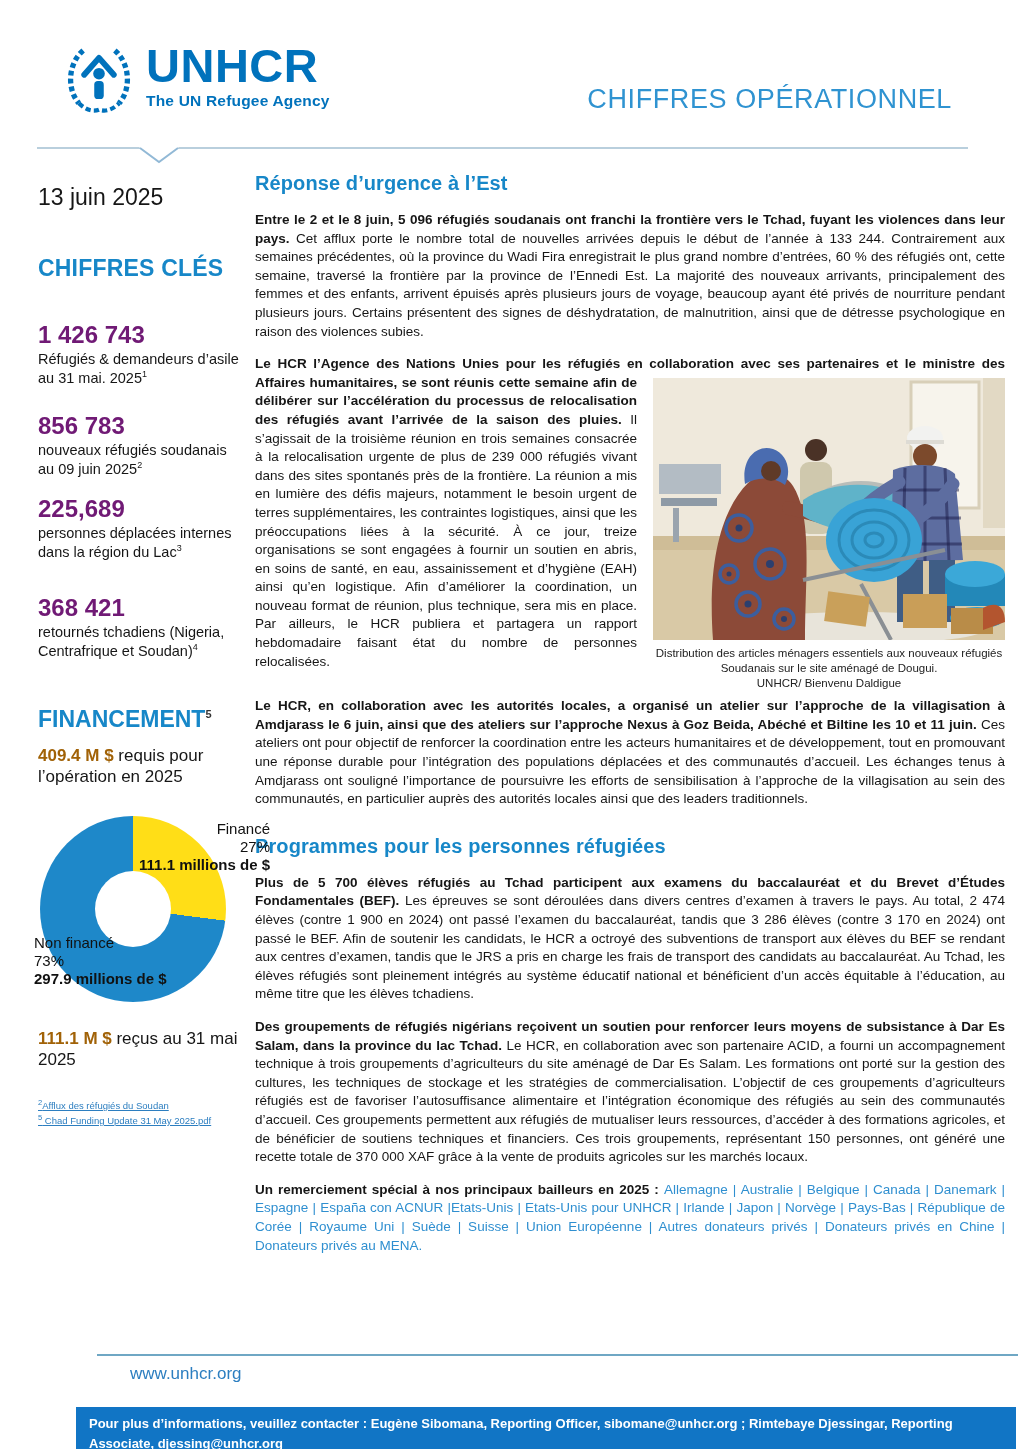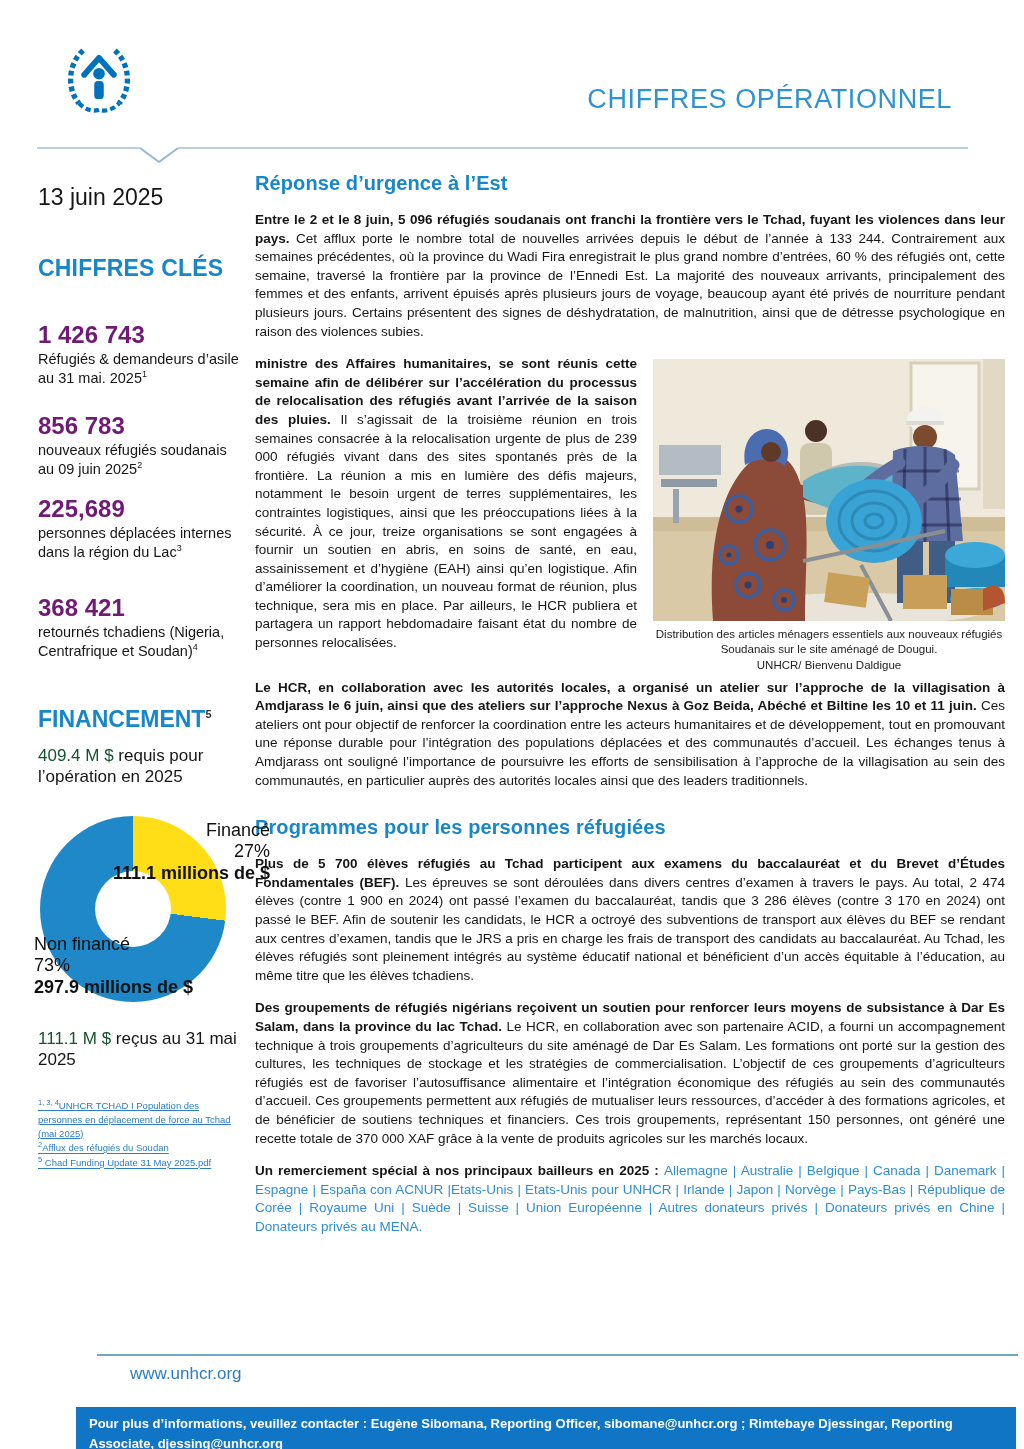--- a/index.html
+++ b/index.html
@@ -20,25 +20,25 @@
   .country{font-size:41px;font-weight:bold;color:#111;letter-spacing:.5px;line-height:1;}
   .report-date{font-size:23px;font-weight:normal;margin-top:14px;}
   .kf-title{font-size:23px;font-weight:bold;color:#1787C8;margin-top:44px;letter-spacing:.2px;}
   .kf-value{font-size:24px;font-weight:bold;color:#701a75;line-height:1.05;}
   .kf-label{font-size:14.5px;line-height:1.27;margin-top:3px;}
   .kf1{margin-top:40px;}.kf2{margin-top:26px;}.kf3{margin-top:18px;}.kf4{margin-top:34px;}
   sup{font-size:9px;}
   .funding-title{font-size:23px;font-weight:bold;color:#1787C8;margin-top:46px;}
   .funding-title sup{color:#333;font-size:11px;}
   .funding-line{font-size:17px;line-height:1.25;margin-top:12px;}
-  .amt{color:#14532d;font-weight:normal;}
+  .amt{color:#a16207;font-weight:bold;}
   .chart-wrap{position:relative;width:200px;height:200px;margin-top:24px;}
   .donut{position:absolute;left:2px;top:4px;width:186px;height:186px;border-radius:50%;}
   .donut::after{content:"";position:absolute;inset:55px;background:#fff;border-radius:50%;}
-  .donut-label{position:absolute;font-size:18px;line-height:1.22;color:#111;z-index:2;}
+  .donut-label{position:absolute;font-size:15px;line-height:1.22;color:#111;z-index:2;}
   .donut-label .b{font-weight:bold;}
   .dl-financed{top:8px;right:-32px;text-align:right;}
   .dl-unfunded{left:-4px;top:122px;text-align:left;}
   .received-line{font-size:17px;line-height:1.25;margin-top:16px;}
   .footnotes{margin-top:28px;}
   .fn{display:block;font-size:9.5px;line-height:1.45;color:#2C7EC0;text-decoration:underline;cursor:pointer;}
   .fn sup{font-size:7.5px;}
 
   
   .main{position:absolute;left:255px;top:172px;width:750px;}
@@ -69,20 +69,24 @@
 
   <div class="logo">
     <svg class="logo-emblem" viewBox="0 0 70 70">
       <path d="M20 8 C6 20 4 44 16 58" fill="none" stroke="#0072BC" stroke-width="5" stroke-dasharray="4.5 3"></path>
       <path d="M50 8 C64 20 66 44 54 58" fill="none" stroke="#0072BC" stroke-width="5" stroke-dasharray="4.5 3"></path>
       <path d="M16 58 C23 65 30 66 35 64 C40 66 47 65 54 58" fill="none" stroke="#0072BC" stroke-width="4" stroke-dasharray="5 3"></path>
       <path d="M21 31 L35 15 L49 31" fill="none" stroke="#0072BC" stroke-width="5.5" stroke-linecap="round" stroke-linejoin="round"></path>
       <circle cx="35" cy="30" r="5.5" fill="#0072BC"></circle>
       <rect x="30.5" y="37" width="9" height="17" rx="3.5" fill="#0072BC"></rect>
     </svg>
+    <div>
+      <div class="logo-brand">UNHCR</div>
+      <div class="logo-tagline">The UN Refugee Agency</div>
+    </div>
   </div>
 
   <div class="report-type">CHIFFRES OPÉRATIONNEL</div>
   <div class="header-rule"></div>
   <svg class="header-chevron" width="42" height="17" viewBox="0 0 42 17">
     <polygon points="1,0 41,0 21,15" fill="#ffffff"></polygon>
     <polyline points="2,1 21,15 40,1" fill="none" stroke="#92b9d6" stroke-width="2"></polyline>
   </svg>
 
   <aside class="sidebar">
@@ -119,33 +123,32 @@
       <div class="donut-label dl-unfunded">
         <div>Non financé</div>
         <div>73%</div>
         <div class="b">297.9 millions de $</div>
       </div>
     </div>
 
     <div class="received-line"><span class="amt">111.1 M $</span><span> reçus au 31 mai 2025</span></div>
 
     <div class="footnotes">
-      <span class="fn"><sup>1, 3, 4</sup><span>UNHCR TCHAD I Population des personnes en déplacement de force au Tchad (mai 2025)</span></span>
       <span class="fn"><sup>2</sup><span>Afflux des réfugiés du Soudan</span></span>
       <span class="fn"><sup>5</sup><span> Chad Funding Update 31 May 2025.pdf</span></span>
     </div>
   </aside>
 
   <main class="main">
     <h2 class="section-title">Réponse d’urgence à l’Est</h2>
 
     <p class="first"><span class="lead">Entre le 2 et le 8 juin, 5 096 réfugiés soudanais ont franchi la frontière vers le Tchad, fuyant les violences dans leur pays. </span><span>Cet afflux porte le nombre total de nouvelles arrivées depuis le début de l’année à 133 244. Contrairement aux semaines précédentes, où la province du Wadi Fira enregistrait le plus grand nombre d’entrées, 60 % des réfugiés ont, cette semaine, traversé la frontière par la province de l’Ennedi Est. La majorité des nouveaux arrivants, principalement des femmes et des enfants, arrivent épuisés après plusieurs jours de voyage, beaucoup ayant été privés de nourriture pendant plusieurs jours. Certains présentent des signes de déshydratation, de malnutrition, ainsi que de détresse psychologique en raison des violences subies.</span></p>
 
     <p>
-      <span class="photo">
+      <span class="lead">Le HCR l’Agence des Nations Unies pour les réfugiés en collaboration avec ses partenaires et le </span><span class="photo">
         <svg viewBox="0 0 352 262">
           <rect width="352" height="262" fill="#efe9dc"></rect>
           <rect x="258" y="4" width="68" height="126" fill="#f7f4ec" stroke="#d8cfb8" stroke-width="3"></rect>
           <rect x="330" y="0" width="22" height="150" fill="#e2d9c4"></rect>
           <rect y="168" width="352" height="94" fill="#d9c9a6"></rect>
           <rect y="158" width="352" height="14" fill="#cfbd97"></rect>
           <ellipse cx="205" cy="250" rx="130" ry="16" fill="#e8e4da"></ellipse>
           <rect x="6" y="86" width="62" height="30" fill="#b3bcc4"></rect>
           <rect x="8" y="120" width="56" height="8" fill="#8e9aa6"></rect>
           <rect x="20" y="130" width="6" height="34" fill="#9aa4ae"></rect>

